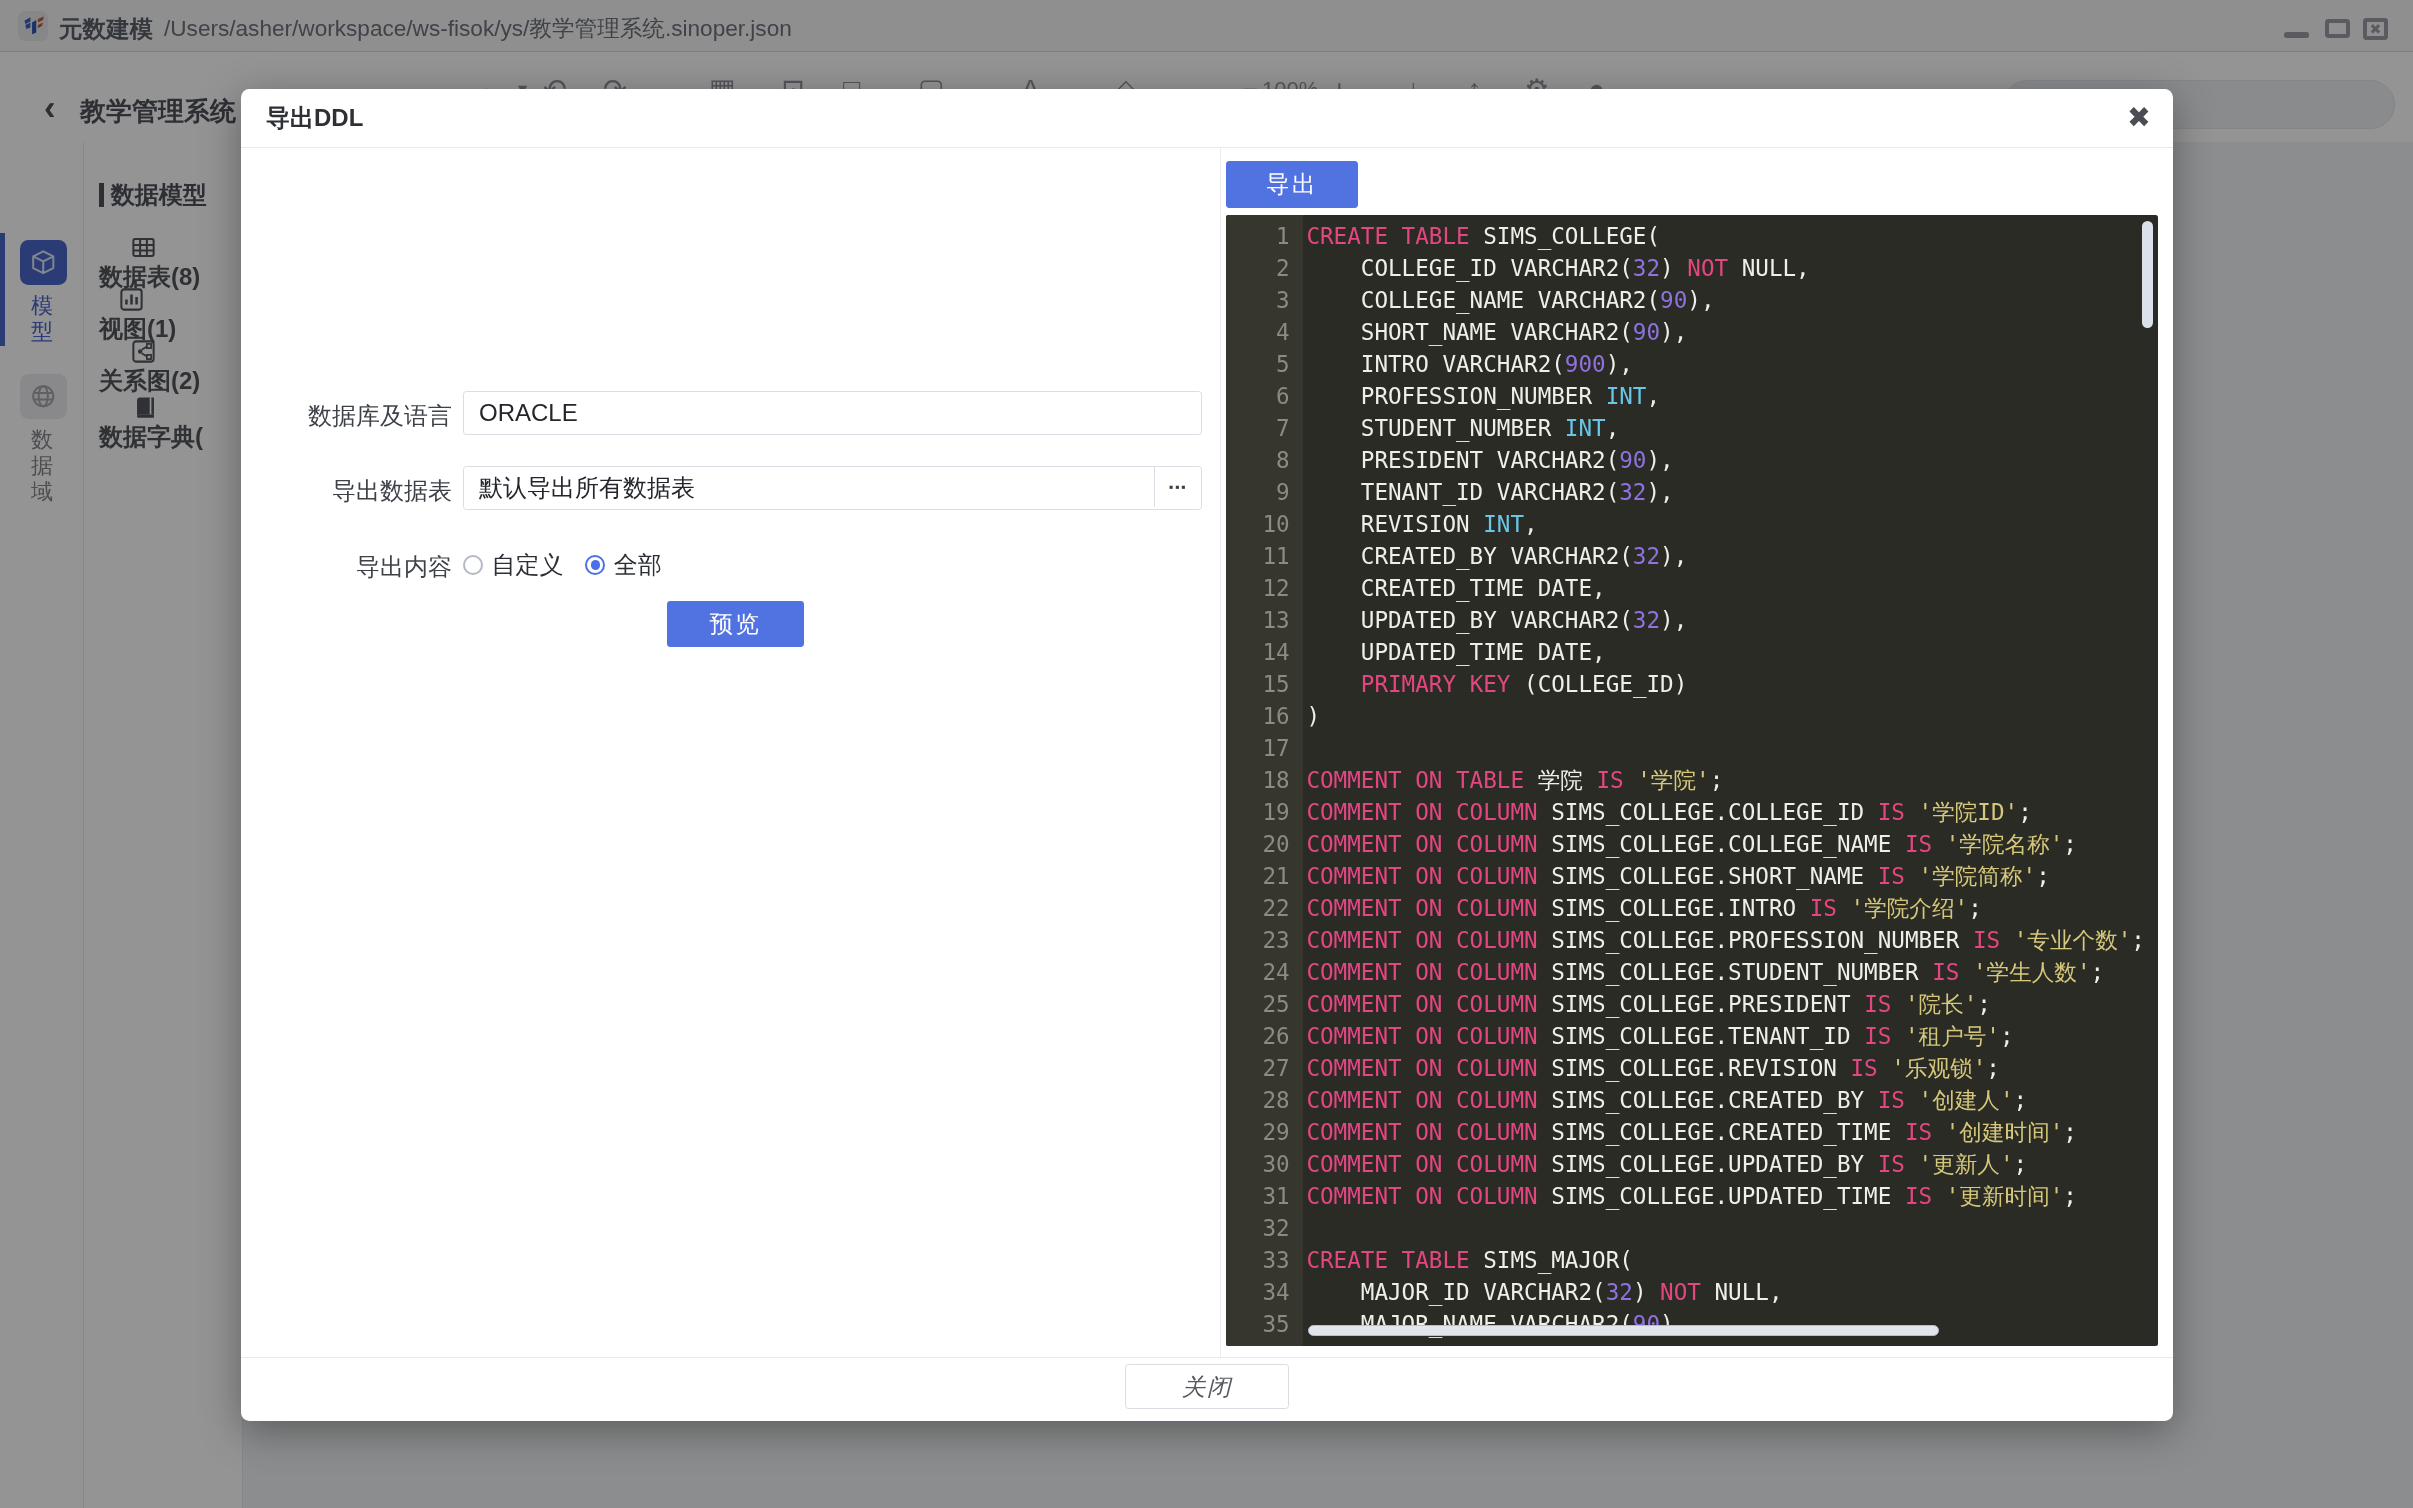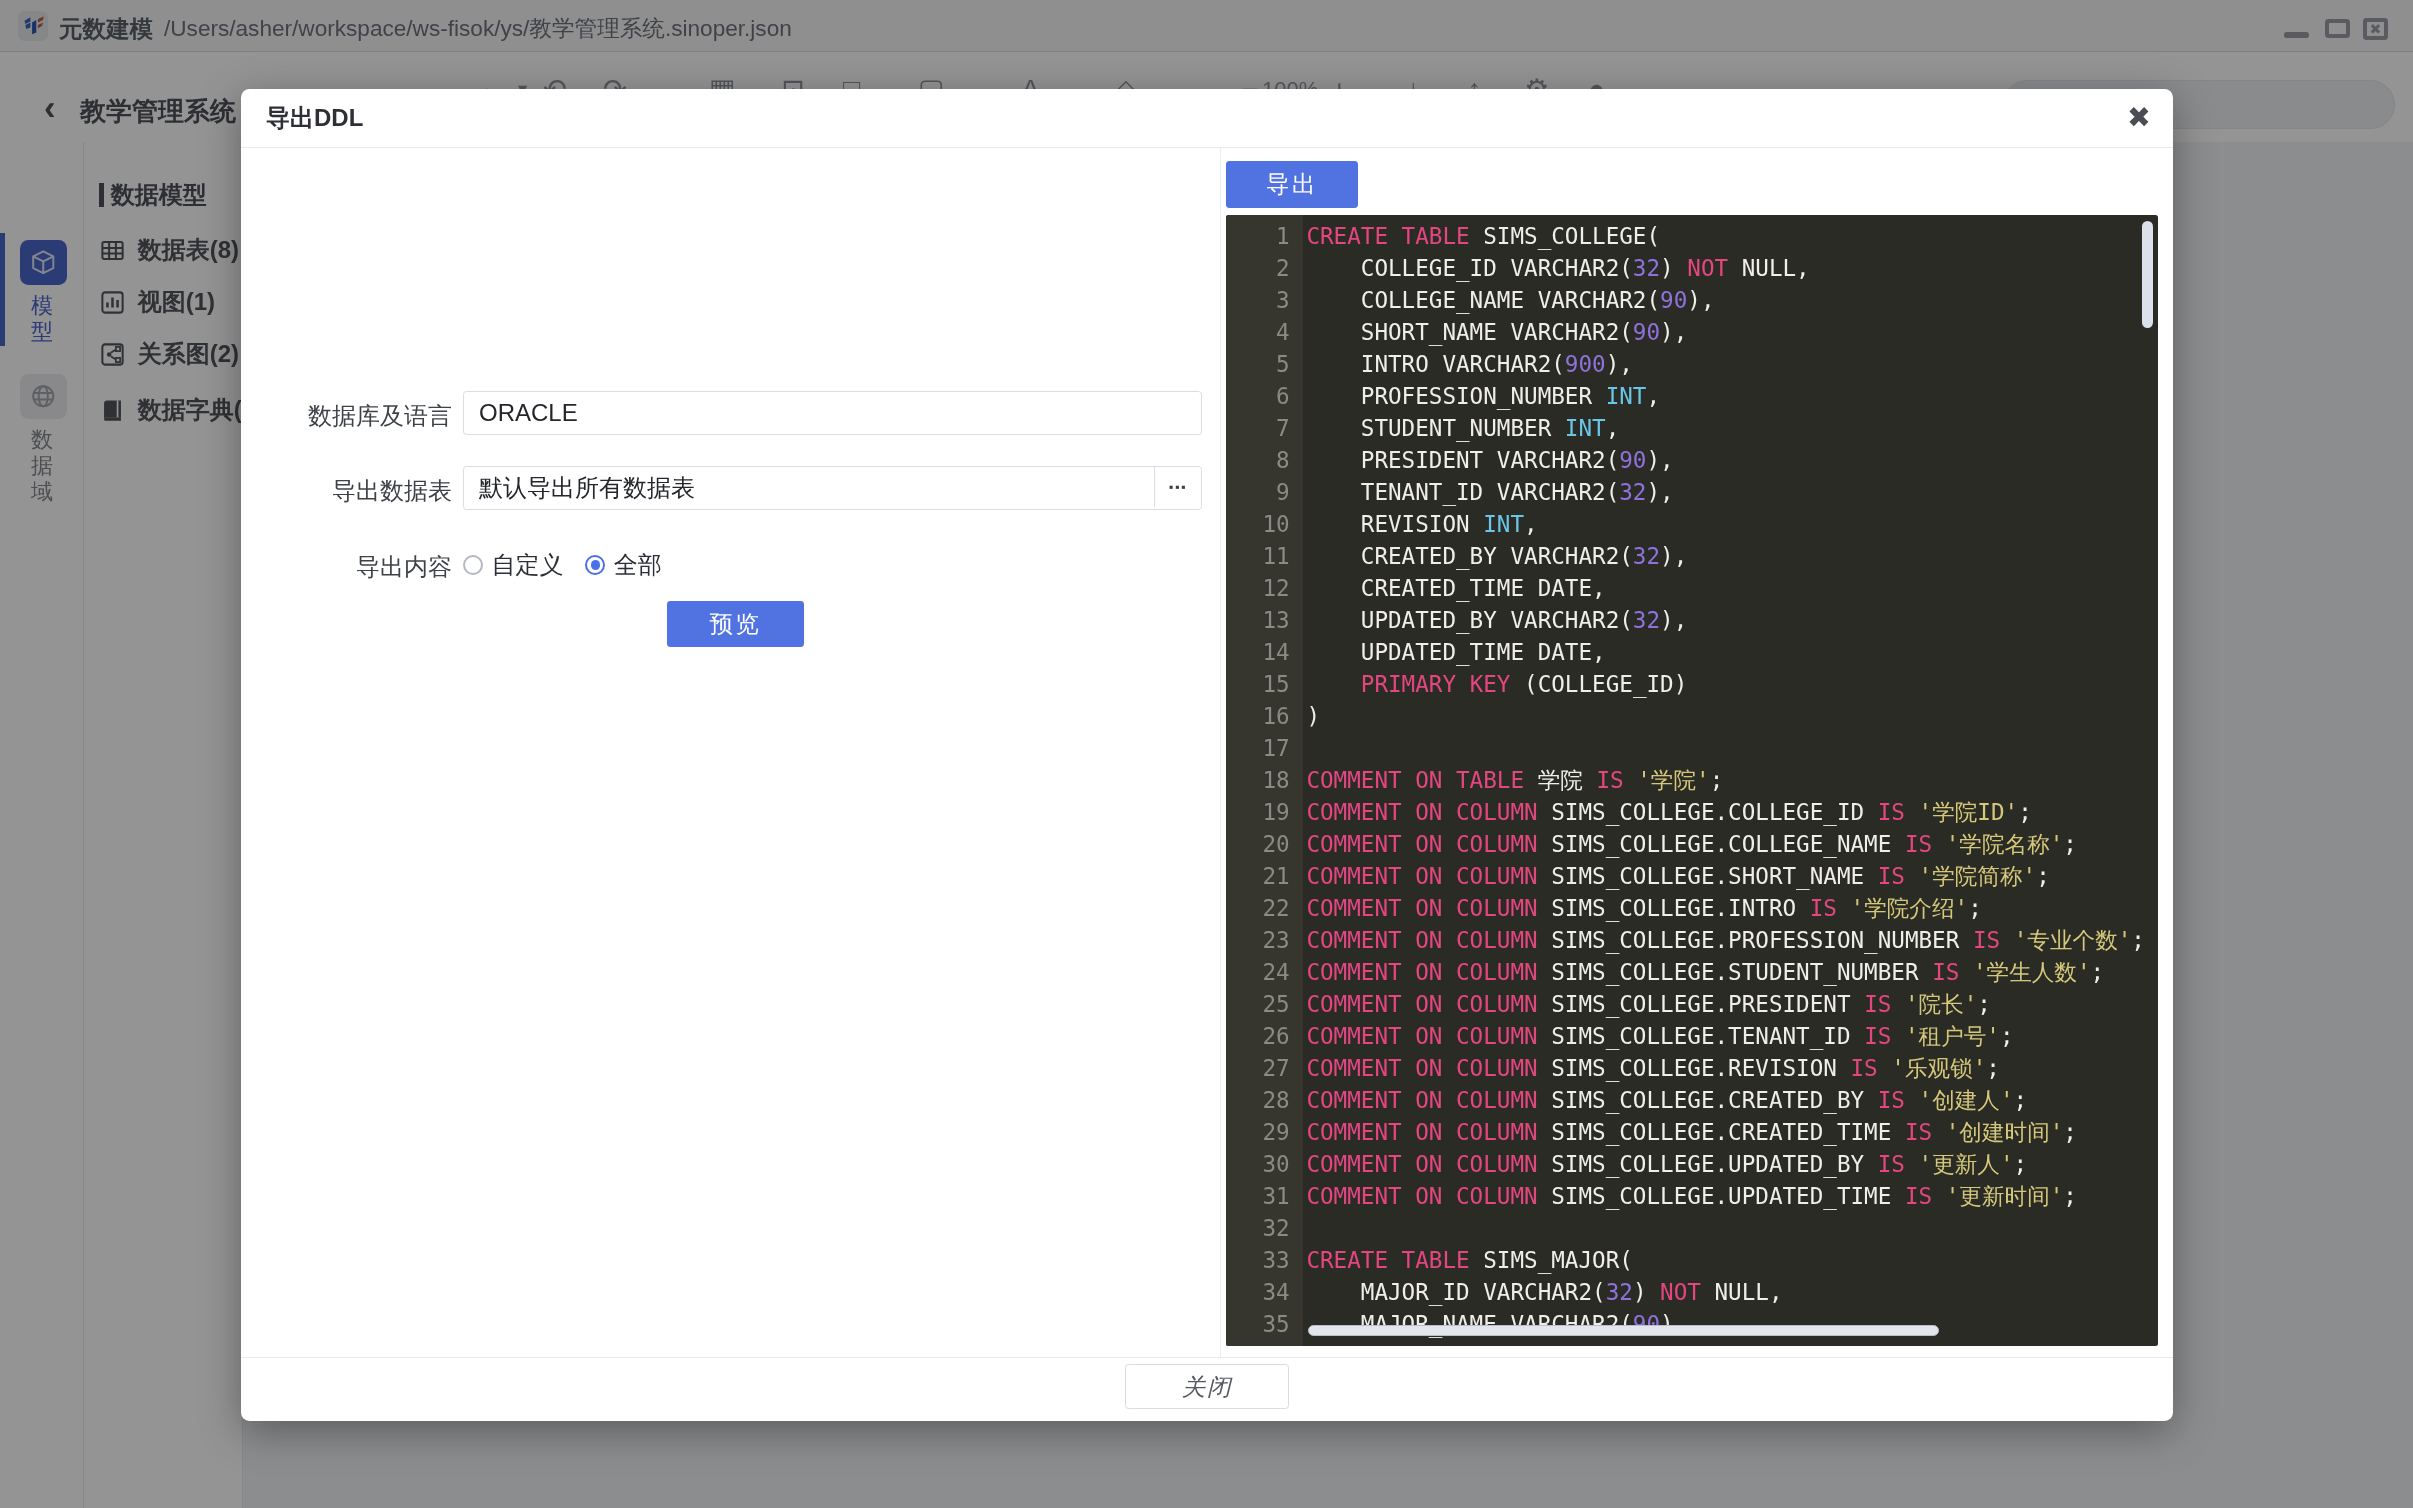--- a/index.html
+++ b/index.html
@@ -41,21 +41,21 @@
   .rail-label { position:absolute; left:0; width:84px; text-align:center; font-size:22px; line-height:26px; }
   #rail-label-model { top:151px; color:#4a66cc; }
   #rail-label-domain { top:285px; color:#85878c; }
 
   
   #sidebar { position:absolute; left:84px; top:142px; width:159px; height:1366px;
     background:#fff; border-right:0.8px solid #e8e9ec; }
   #sb-header { position:absolute; left:15px; top:37px; display:flex; align-items:center; }
   #sb-header .bar { width:5px; height:23.5px; background:#4e525a; margin-right:6.7px; }
   #sb-header .txt { font-size:24px; font-weight:700; color:#4e525a; white-space:nowrap; }
-  .sb-item { position:absolute; left:15px; display:flex; align-items:center; white-space:nowrap; }
+  .sb-item { position:absolute; left:15px; display:flex; align-items:center; white-space:nowrap;flex-direction:column; }
   .sb-item svg { width:27px; height:27px; margin-right:11.7px; flex:none; }
   .sb-item .lbl { font-size:24px; font-weight:600; color:#51555c; }
 
   #canvas { position:absolute; left:243px; top:142px; width:2170px; height:1366px; background:#f2f3f4; }
 
   
   #overlay { position:absolute; inset:0; background:rgba(0,0,0,0.42); z-index:10; }
 
   
   #dialog { position:absolute; left:241px; top:89px; width:1932px; height:1332px;

